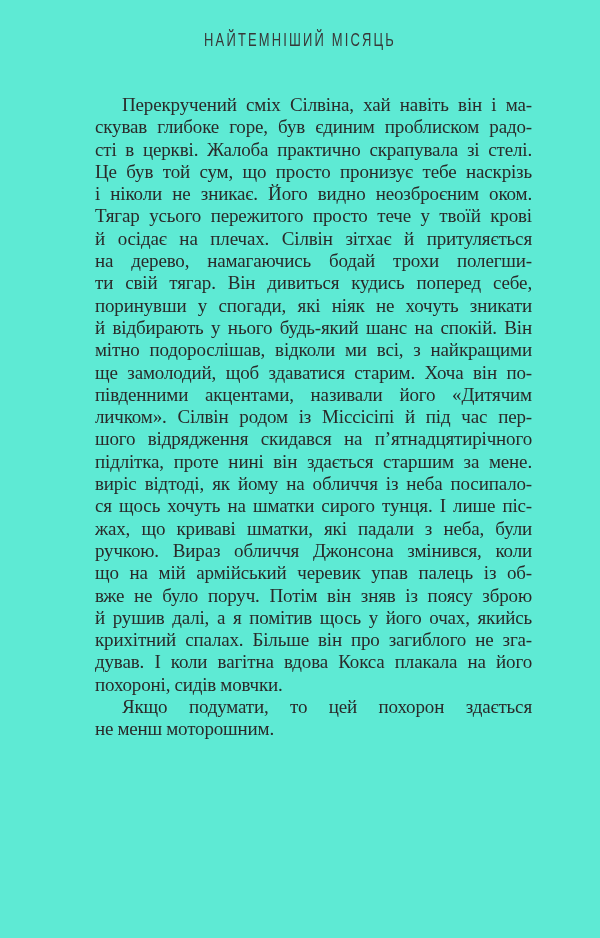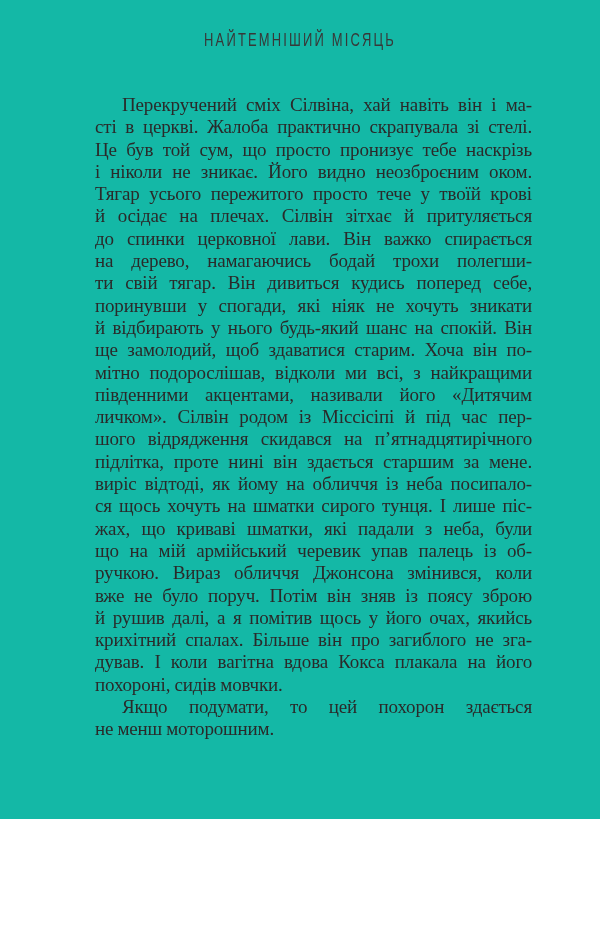--- a/index.html
+++ b/index.html
@@ -2,22 +2,22 @@
 <html><head>
 <meta charset="utf-8">
 <style>
   html, body {
     margin: 0;
     padding: 0;
   }
   .page {
     position: relative;
     width: 600px;
-    height: 819px;
-    background: #14b8a6;
+    height: 938px;
+    background: #5eead4;
     overflow: hidden;
     font-family: "Liberation Serif", "DejaVu Serif", serif;
   }
   .running-header {
     position: absolute;
     top: 30px;
     left: 0;
     width: 600px;
     text-align: center;
     font-family: "Liberation Sans", "DejaVu Sans", sans-serif;
@@ -55,41 +55,41 @@
     text-align-last: left;
   }
 </style>
 </head>
 <body>
 
 <div class="page">
   <div class="running-header">НАЙТЕМНІШИЙ МІСЯЦЬ</div>
   <div class="text-block" id="text-block">
       <div class="line indent">Перекручений сміх Сілвіна, хай навіть він і ма-</div>
+      <div class="line">скував глибоке горе, був єдиним проблиском радо-</div>
       <div class="line">сті в церкві. Жалоба практично скрапувала зі стелі.</div>
       <div class="line">Це був той сум, що просто пронизує тебе наскрізь</div>
       <div class="line">і ніколи не зникає. Його видно неозброєним оком.</div>
       <div class="line">Тягар усього пережитого просто тече у твоїй крові</div>
       <div class="line">й осідає на плечах. Сілвін зітхає й притуляється</div>
-      <div class="line">до спинки церковної лави. Він важко спирається</div>
       <div class="line">на дерево, намагаючись бодай трохи полегши-</div>
       <div class="line">ти свій тягар. Він дивиться кудись поперед себе,</div>
       <div class="line">поринувши у спогади, які ніяк не хочуть зникати</div>
       <div class="line">й відбирають у нього будь-який шанс на спокій. Він</div>
+      <div class="line">мітно подорослішав, відколи ми всі, з найкращими</div>
       <div class="line">ще замолодий, щоб здаватися старим. Хоча він по-</div>
-      <div class="line">мітно подорослішав, відколи ми всі, з найкращими</div>
       <div class="line">південними акцентами, називали його «Дитячим</div>
       <div class="line">личком». Сілвін родом із Міссісіпі й під час пер-</div>
       <div class="line">шого відрядження скидався на п’ятнадцятирічного</div>
       <div class="line">підлітка, проте нині він здається старшим за мене.</div>
       <div class="line">виріс відтоді, як йому на обличчя із неба посипало-</div>
       <div class="line">ся щось хочуть на шматки сирого тунця. І лише піс-</div>
       <div class="line">жах, що криваві шматки, які падали з неба, були</div>
+      <div class="line">ручкою. Вираз обличчя Джонсона змінився, коли</div>
       <div class="line">що на мій армійський черевик упав палець із об-</div>
-      <div class="line">ручкою. Вираз обличчя Джонсона змінився, коли</div>
       <div class="line">вже не було поруч. Потім він зняв із поясу зброю</div>
       <div class="line">й рушив далі, а я помітив щось у його очах, якийсь</div>
       <div class="line">крихітний спалах. Більше він про загиблого не зга-</div>
       <div class="line">дував. І коли вагітна вдова Кокса плакала на його</div>
       <div class="line para-last">похороні, сидів мовчки.</div>
       <div class="line indent">Якщо подумати, то цей похорон здається</div>
       <div class="line para-last">не менш моторошним.</div>
     </div>
 </div>
 

